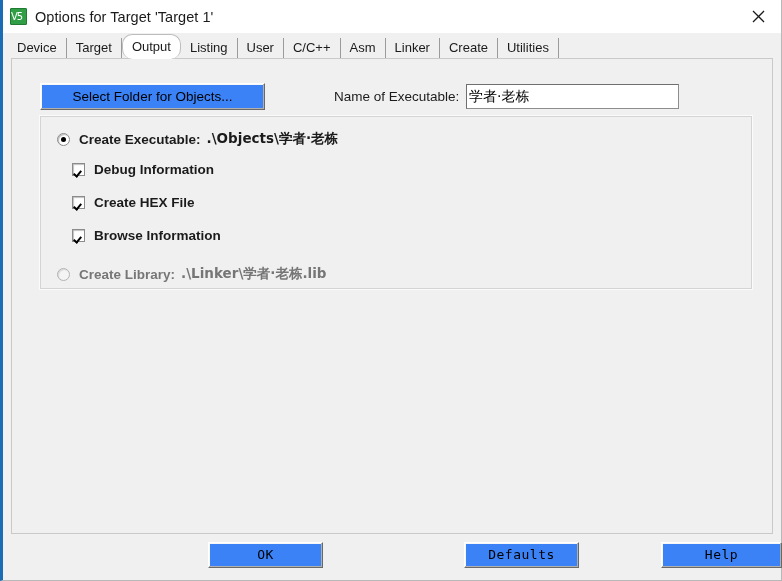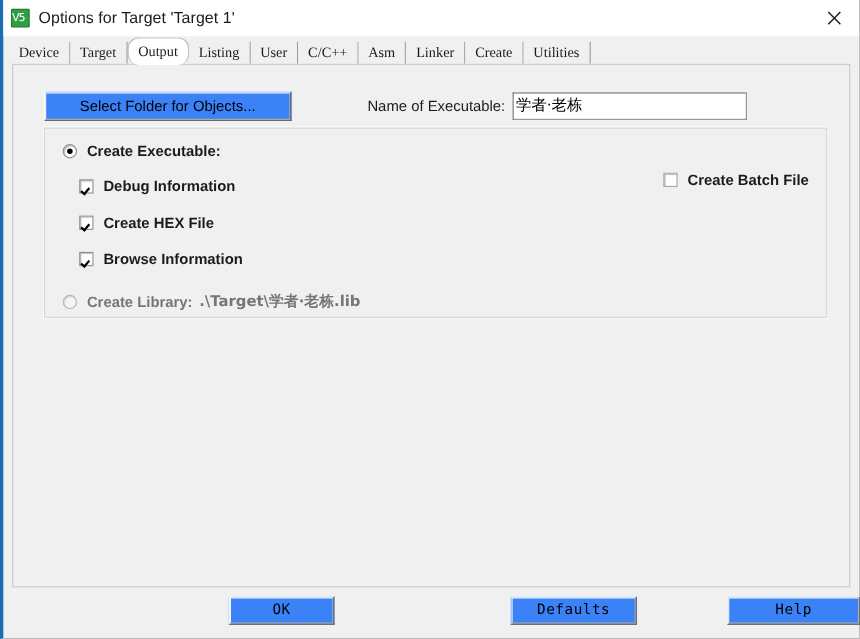--- a/index.html
+++ b/index.html
@@ -83,21 +83,21 @@
   .close-btn svg { display: block; }
 
   
   .tabstrip {
     position: relative;
     height: 25px;
     min-height: 25px;
     margin: 0 0 0 8px;
     display: flex;
     align-items: flex-end;
-    font-family: Liberation Serif, serif;
+    font-family: Liberation Sans, sans-serif;
   }
   .tab {
     position: relative;
     height: 20px;
     line-height: 20px;
     padding: 0 9px;
     font-size: 13px;
     color: #1b1b1b;
     background: #f0f0f0;
     border-right: 1px solid #9b9b9b;
@@ -280,21 +280,21 @@
   }
   .footer .btn {
     position: absolute;
     top: 8px;
     height: 26px;
     line-height: 24px;
     font-family: "DejaVu Sans Mono", "Liberation Mono", monospace;
     font-size: 13px;
     letter-spacing: 0.5px;
   }
-  .btn-ok       { left: 205px; width: 96px; }
+  .btn-ok       { left: 205px; width: 115px; }
   .btn-cancel   { left: 333px; width: 115px; }
   .btn-defaults { left: 461px; width: 115px; }
   .btn-help     { left: 658px; width: 121px; }
 </style>
 </head>
 <body>
 
 <div class="window">
 
   <div class="titlebar">
@@ -330,47 +330,44 @@
     <div class="exe-label">Name of Executable:</div>
 
     <div class="exe-input cjk">学者·老栋</div>
 
     <div class="groupbox">
 
       <div class="opt-row" style="left:16px; top:13px;">
         <span class="radio checked"></span>
         <span>Create Executable:</span>
         <span style="width:6px;"></span>
+        <span class="cjk">.\Objects\学者·老栋</span>
       </div>
 
       <div class="opt-row" style="left:31px; top:45px;">
         <span class="checkbox checked"></span>
         <span>Debug Information</span>
       </div>
 
       <div class="opt-row" style="left:31px; top:78px;">
         <span class="checkbox checked"></span>
         <span>Create HEX File</span>
       </div>
 
       <div class="opt-row" style="left:31px; top:111px;">
         <span class="checkbox checked"></span>
         <span>Browse Information</span>
       </div>
 
-      <div class="opt-row" style="left:562px; top:39px;">
-        <span class="checkbox empty"></span>
-        <span>Create Batch File</span>
-      </div>
 
       <div class="opt-row disabled" style="left:16px; top:148px;">
         <span class="radio dim"></span>
         <span>Create Library:</span>
         <span style="width:6px;"></span>
-        <span class="cjk">.\Target\学者·老栋.lib</span>
+        <span class="cjk">.\Linker\学者·老栋.lib</span>
       </div>
 
     </div>
   </div>
 
   <div class="footer">
     <div class="btn btn-ok">OK</div>
     <div class="btn btn-defaults">Defaults</div>
     <div class="btn btn-help">Help</div>
   </div>

